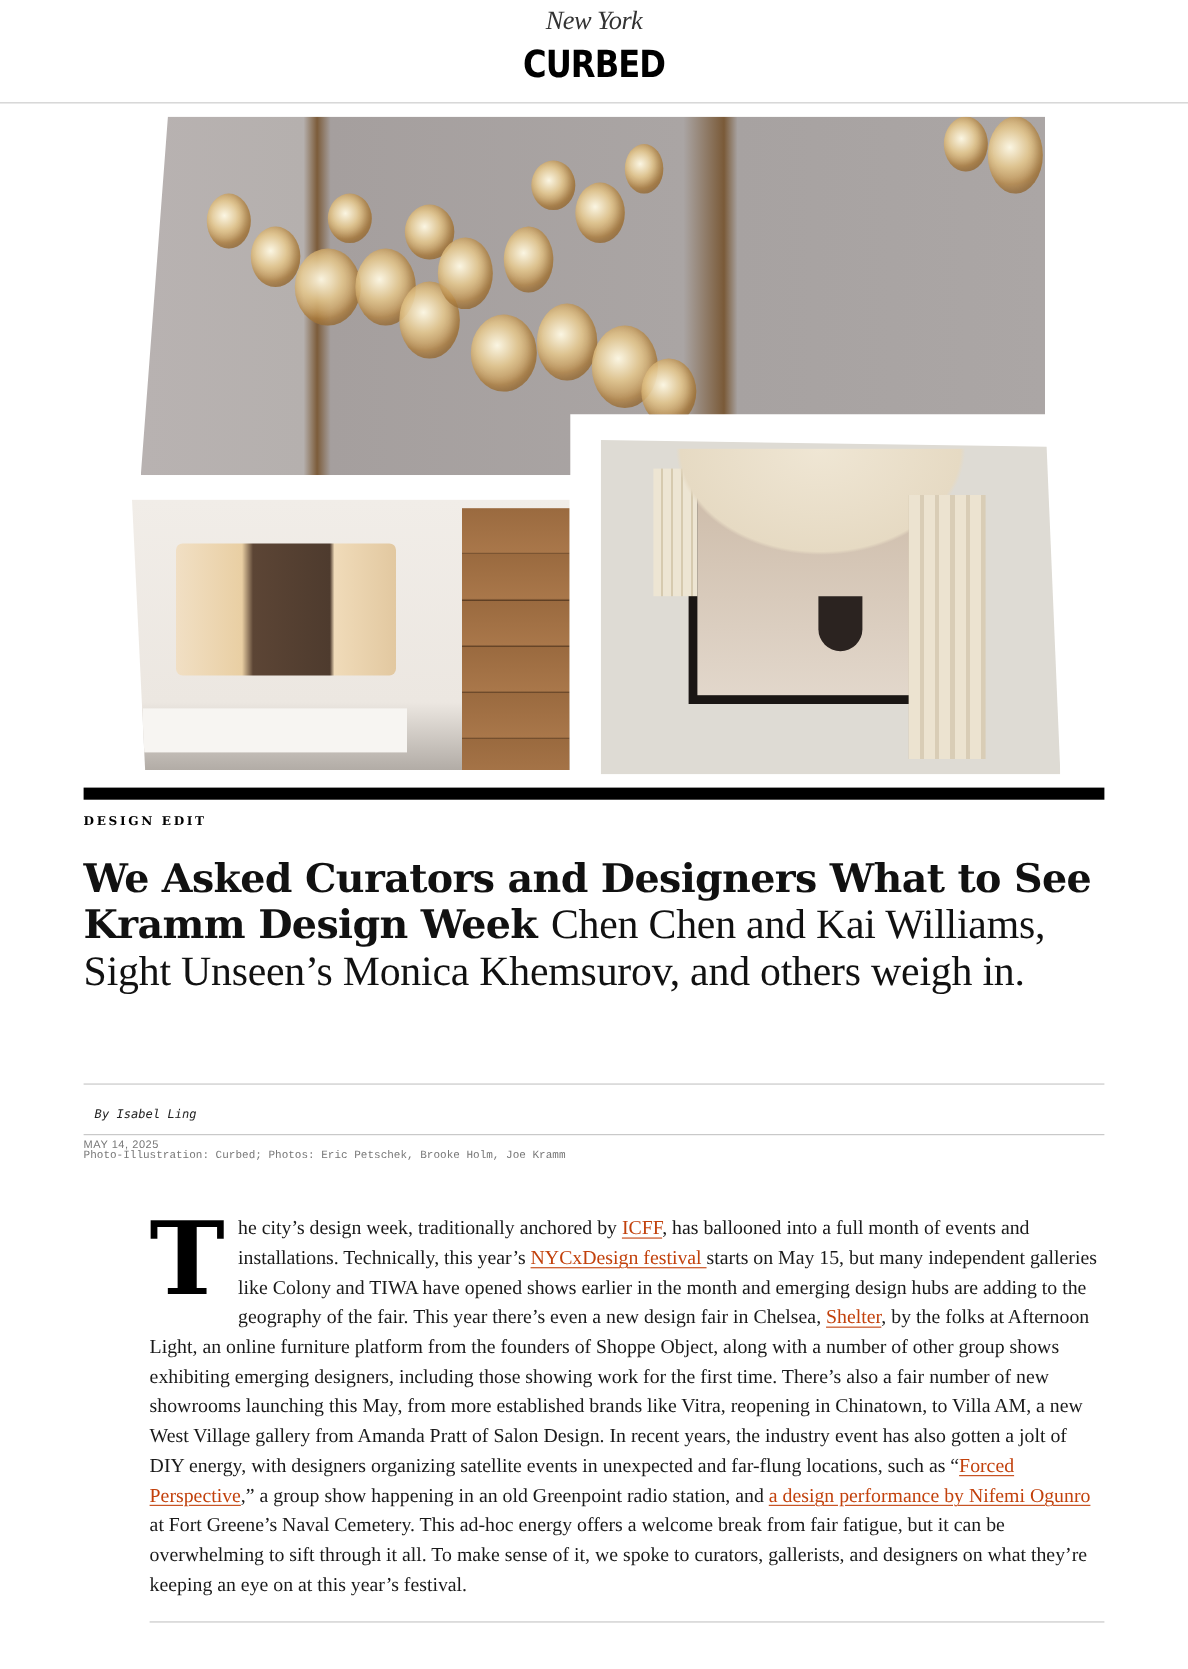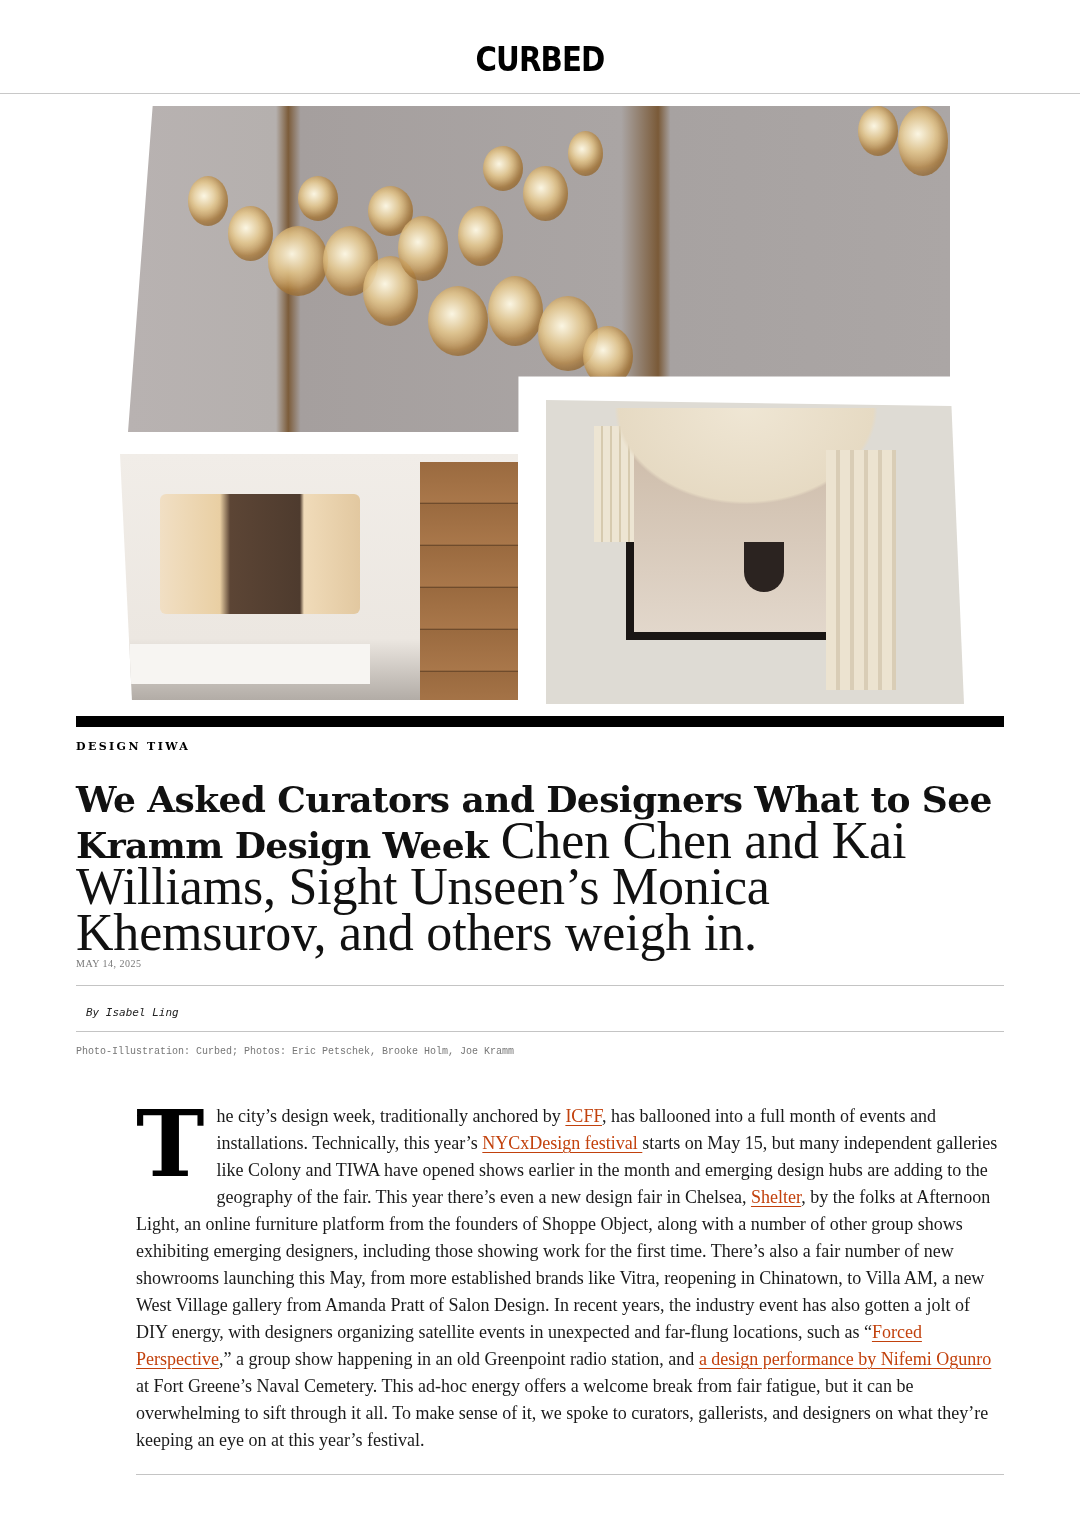--- a/index.html
+++ b/index.html
@@ -27,37 +27,38 @@
   .swag { position: absolute; left: 50px; top: 8px; width: 300px; height: 110px; background: radial-gradient(ellipse at 50% 0%, #efe6d4 0%, #e6dac3 60%, transparent 62%); }
   .drape { position: absolute; left: 280px; top: 50px; width: 70px; height: 240px; background: repeating-linear-gradient(90deg, #ece3d0 0 10px, #d9cdb6 10px 14px); }
   .drape-left { position: absolute; left: 48px; top: 26px; width: 40px; height: 116px; background: repeating-linear-gradient(90deg, #ede5d3 0 7px, #d6caaf 7px 9px); }
 
   .rule-thick { position: absolute; left: 76px; top: 716px; width: 928px; height: 11px; background: #000; }
 
   .rubric { position: absolute; left: 76px; top: 740px; font-family: "DejaVu Serif", serif; font-weight: bold; font-size: 11px; letter-spacing: 2.4px; color: #000; }
 
   .headline { position: absolute; left: 76px; top: 778px; width: 930px; font-family: "DejaVu Serif", serif; font-size: 36px; line-height: 42px; color: #111; }
   .headline .hed { font-weight: bold; letter-spacing: -0.6px; }
-  .headline .dek { font-family: "Liberation Serif", serif; font-weight: normal; font-size: 52px; letter-spacing: -0.2px; }
+  .headline .dek { font-family: "Liberation Serif", serif; font-weight: normal; font-size: 38px; letter-spacing: -0.2px; }
 
   .byline { position: absolute; left: 76px; top: 1006px; font-family: "DejaVu Sans Mono", monospace; font-style: italic; font-size: 11px; color: #222; margin-left: 10px; }
   .byline-rule { position: absolute; left: 76px; top: 985px; width: 928px; height: 1px; background: #c4c4c4; }
-  .date { position: absolute; left: 76px; top: 958px; font-family: Liberation Serif, serif; font-size: 10px; letter-spacing: 0.5px; color: #777; text-align: right; }
+  .date { position: absolute; left: 76px; top: 1036px; font-family: Liberation Sans, sans-serif; font-size: 10px; letter-spacing: 0.5px; color: #777; text-align: right; }
   .date-rule { position: absolute; left: 76px; top: 1031px; width: 928px; height: 1px; background: #c4c4c4; }
   .credit { position: absolute; left: 76px; top: 1046px; font-family: Liberation Mono, monospace; font-size: 10px; color: #777; }
 
   .article { position: absolute; left: 136px; top: 1103px; width: 868px; font-family: "Liberation Serif", serif; font-size: 18px; line-height: 27px; color: #1a1a1a; }
   .dropcap { float: left; font-family: "DejaVu Serif", serif; font-weight: bold; font-size: 92px; line-height: 74px; height: 78px; margin: 4px 12px 0 0; color: #000; }
   .article a { color: #c2410c; text-decoration: underline; text-underline-offset: 3px; text-decoration-thickness: 1px; }
   .end-rule { position: absolute; left: 136px; top: 1474px; width: 868px; height: 1px; background: #c4c4c4; }
 </style>
 </head>
 <body>
 
 <header class="site-header">
+  <div class="ny-logo">New York</div>
   <div class="curbed-logo">CURBED</div>
 </header>
 
 <section class="collage">
   <div class="panel panel-chandelier">
     <div class="bubble" style="left:60px;top:70px;width:40px;height:50px;"></div>
     <div class="bubble" style="left:100px;top:100px;width:45px;height:55px;"></div>
     <div class="bubble" style="left:140px;top:120px;width:60px;height:70px;"></div>
     <div class="bubble" style="left:170px;top:70px;width:40px;height:45px;"></div>
     <div class="bubble" style="left:195px;top:120px;width:55px;height:70px;"></div>
@@ -89,21 +90,21 @@
         </div>
     </div>
     <div class="drape-left"></div>
     <div class="swag"></div>
     <div class="drape"></div>
   </div>
 </section>
 
 <div class="rule-thick"></div>
 
-<div class="rubric">DESIGN TIWA</div>
+<div class="rubric">DESIGN EDIT</div>
 
 <h1 class="headline"><span class="hed">We Asked Curators and Designers What to See Kramm Design Week</span> <span class="dek">Chen Chen and Kai Williams, Sight Unseen’s Monica Khemsurov, and others weigh in.</span></h1>
 
 <div class="byline">By Isabel Ling</div>
 <div class="byline-rule"></div>
 <div class="date">MAY 14, 2025</div>
 <div class="date-rule"></div>
 <div class="credit">Photo-Illustration: Curbed; Photos: Eric Petschek, Brooke Holm, Joe Kramm</div>
 
 <div class="article"><span class="dropcap">T</span><span>he city’s design week, traditionally anchored by </span><a>ICFF</a><span>, has ballooned into a full month of events and installations. Technically, this year’s </span><a>NYCxDesign festival </a><span>starts on May 15, but many independent galleries like Colony and TIWA have opened shows earlier in the month and emerging design hubs are adding to the geography of the fair. This year there’s even a new design fair in Chelsea, </span><a>Shelter</a><span>, by the folks at Afternoon Light, an online furniture platform from the founders of Shoppe Object, along with a number of other group shows exhibiting emerging designers, including those showing work for the first time. There’s also a fair number of new showrooms launching this May, from more established brands like Vitra, reopening in Chinatown, to Villa AM, a new West Village gallery from Amanda Pratt of Salon Design. In recent years, the industry event has also gotten a jolt of DIY energy, with designers organizing satellite events in unexpected and far-flung locations, such as “</span><a>Forced Perspective</a><span>,” a group show happening in an old Greenpoint radio station, and </span><a>a design performance by Nifemi Ogunro</a><span> at Fort Greene’s Naval Cemetery. This ad-hoc energy offers a welcome break from fair fatigue, but it can be overwhelming to sift through it all. To make sense of it, we spoke to curators, gallerists, and designers on what they’re keeping an eye on at this year’s festival.</span></div>

